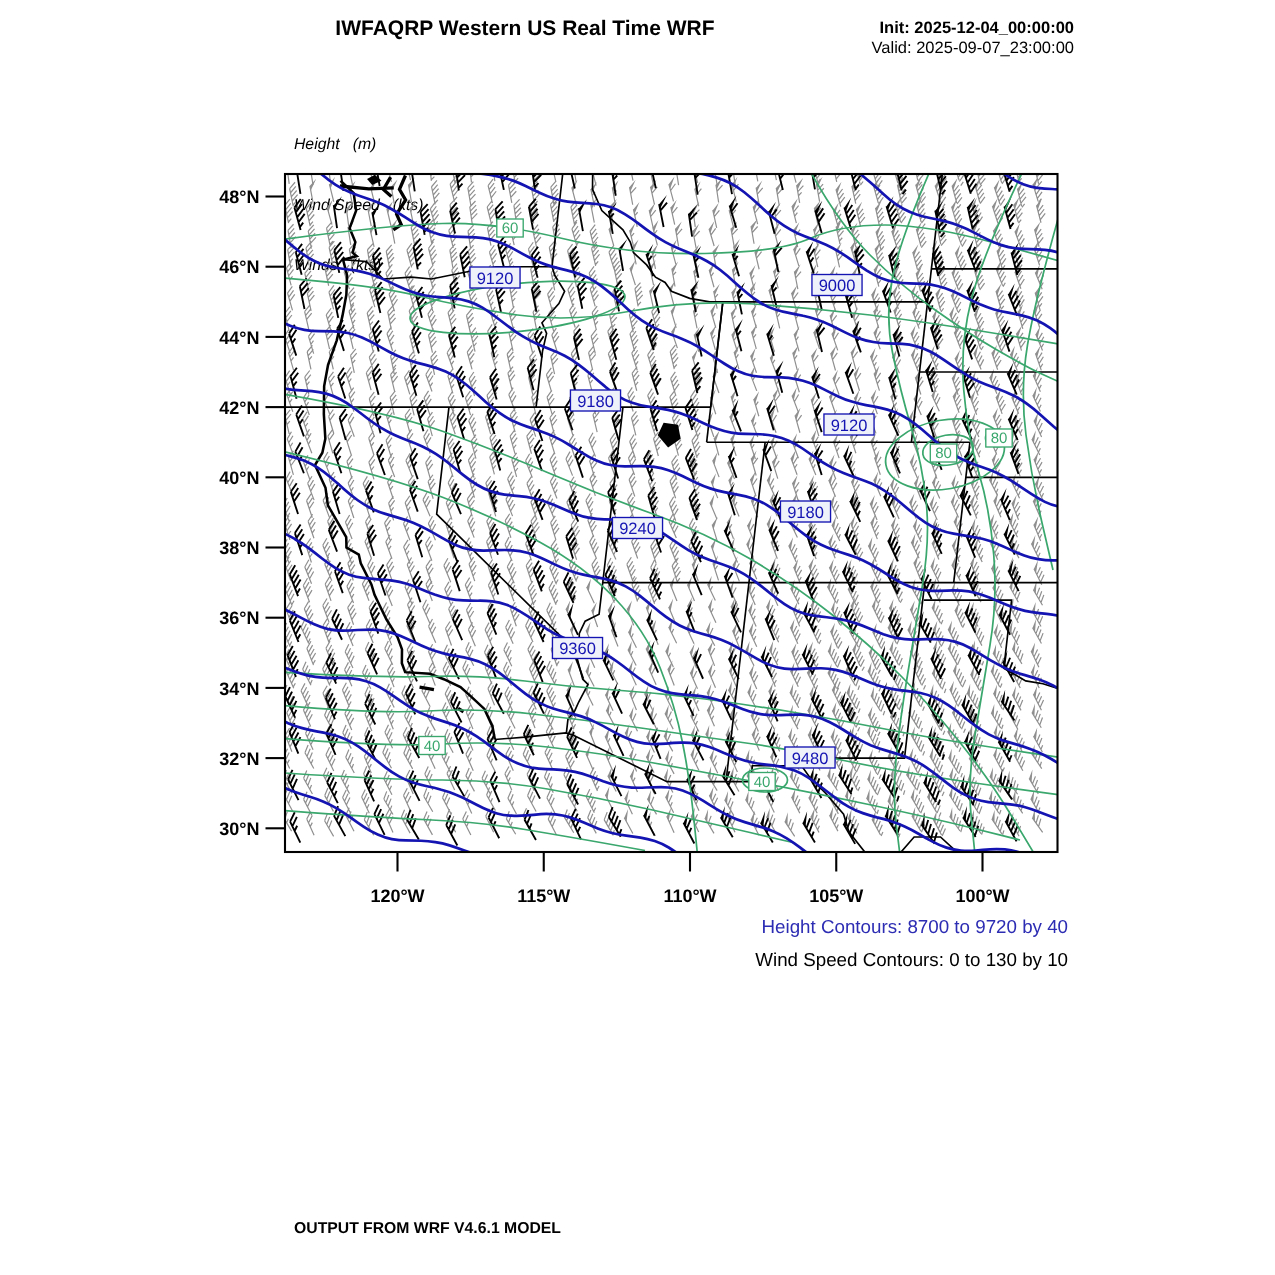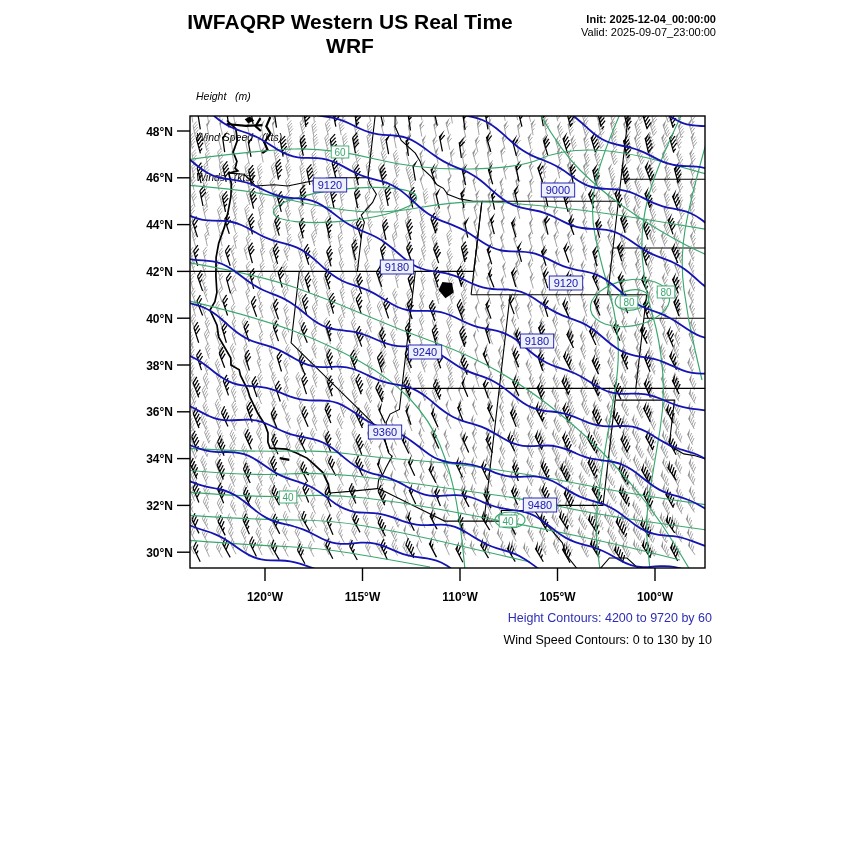--- a/index.html
+++ b/index.html
@@ -1,19 +1,19 @@
 <!DOCTYPE html>
 <html><head>
 <meta charset="utf-8">
 <style>
   html,body{margin:0;padding:0;background:#fff;}
   body{width:850px;height:850px;position:relative;overflow:hidden;
        font-family:"Liberation Sans",sans-serif;color:#000;}
   .abs{position:absolute;}
-  #title{top:10px;left:185px;width:330px;text-align:center;font-size:21px;font-weight:bold;}
+  #title{top:10px;left:185px;width:330px;text-align:center;font-size:14px;font-weight:bold;}
   #times{top:13px;right:134px;text-align:right;font-size:11px;line-height:13px;}
   #times .init{font-weight:bold;margin-left:6px;}
   #legend{top:63px;left:196px;font-size:10.5px;line-height:13.5px;white-space:pre;font-style:italic;}
   #caph{top:611px;right:138px;font-size:12.5px;}
   #capw{top:633px;right:138px;font-size:12.5px;}
   #footer{top:813px;left:196px;font-size:10.5px;font-weight:bold;line-height:13px;}
   #map{top:0;left:0;}
 </style>
 </head>
 <body>
@@ -166,17 +166,18 @@
       <text x="362.5" y="601" text-anchor="middle" font-size="12px" font-weight="bold">115°W</text>
       <line x1="460" y1="568" x2="460" y2="581" stroke="#000" stroke-width="1.4"></line>
       <text x="460" y="601" text-anchor="middle" font-size="12px" font-weight="bold">110°W</text>
       <line x1="557.5" y1="568" x2="557.5" y2="581" stroke="#000" stroke-width="1.4"></line>
       <text x="557.5" y="601" text-anchor="middle" font-size="12px" font-weight="bold">105°W</text>
       <line x1="655" y1="568" x2="655" y2="581" stroke="#000" stroke-width="1.4"></line>
       <text x="655" y="601" text-anchor="middle" font-size="12px" font-weight="bold">100°W</text>
     </g>
   </svg>
 
-<div id="caph" class="abs" style="color: rgb(45, 45, 180);">Height Contours: 4200 to 9720 by 60</div>
+<div id="caph" class="abs" style="color: rgb(45, 45, 180);">Height Contours: 8700 to 9720 by 40</div>
 <div id="capw" class="abs" style="color: #000000;">Wind Speed Contours: 0 to 130 by 10</div>
 
 <div id="footer" class="abs">
+  <div>OUTPUT FROM WRF V4.6.1 MODEL</div>
 </div>
 
 </body></html>

